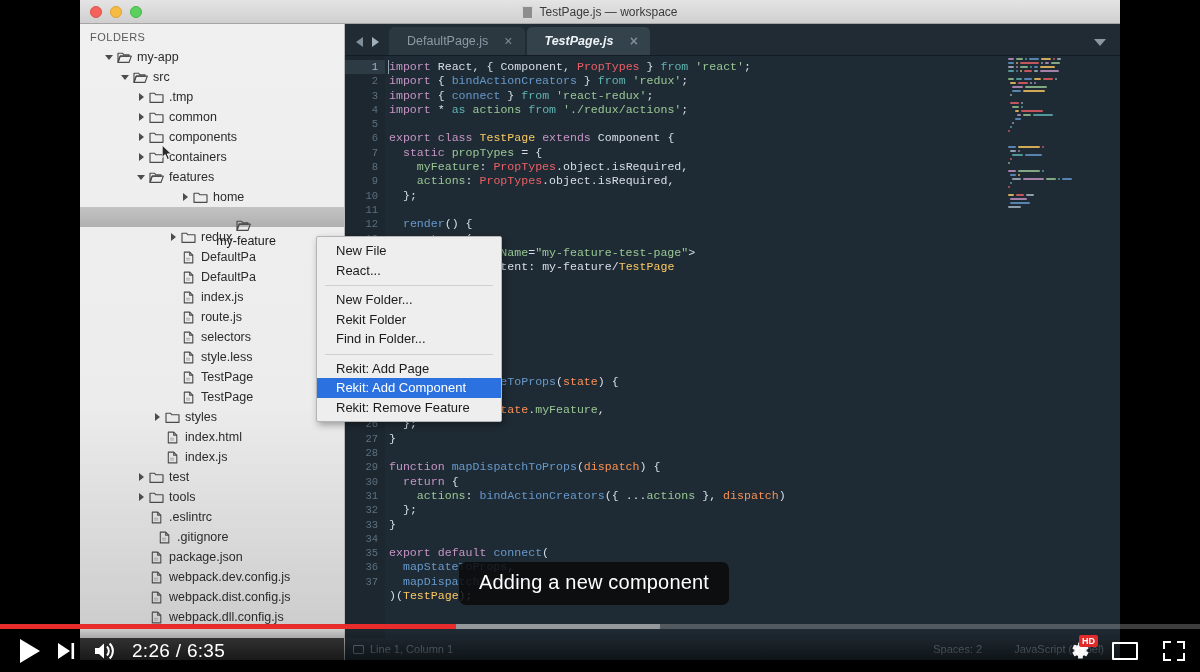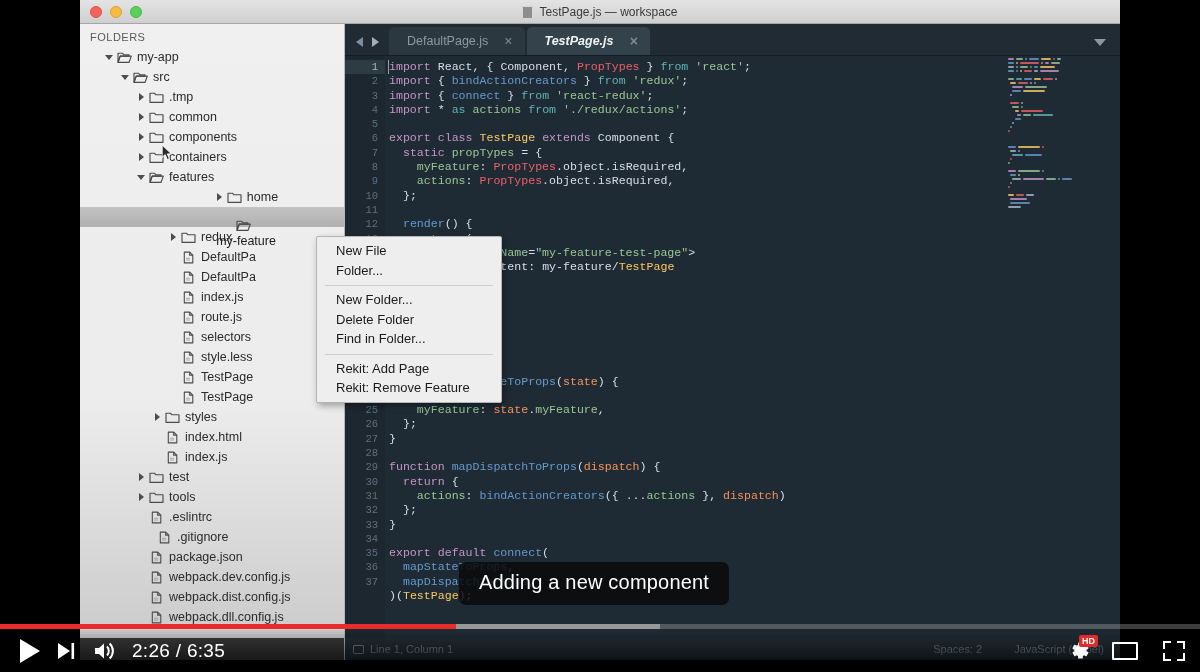--- a/index.html
+++ b/index.html
@@ -310,21 +310,21 @@
             <div class="tree-row" style="padding-left: 56px;">
               <span class="twisty open"></span>
               <span class="ficon">
                 <svg width="15" height="13" viewBox="0 0 15 13">
                   <path d="M1 2.2h4.4l1.3 1.5H12v1.4H3.2L1 11.3z" fill="none" stroke="#4a4a4a" stroke-width="1.15" stroke-linejoin="round"></path>
                   <path d="M3.2 5.1H14.3l-2.2 6.2H1z" fill="none" stroke="#4a4a4a" stroke-width="1.15" stroke-linejoin="round"></path>
                 </svg>
               </span>
               <span class="tree-label">features</span>
             </div>
-            <div class="tree-row" style="padding-left: 72px; justify-content: center;">
+            <div class="tree-row" style="padding-left: 100px;">
               <span class="twisty closed"></span>
               <span class="ficon">
                 <svg width="15" height="13" viewBox="0 0 15 13">
                   <path d="M1 2.2h4.4l1.3 1.5H14v7.6H1z" fill="none" stroke="#4a4a4a" stroke-width="1.15" stroke-linejoin="round"></path>
                 </svg>
               </span>
               <span class="tree-label">home</span>
             </div>
             <div class="tree-row selected" style="padding-left: 72px;">
               <span class="twisty "></span>
@@ -774,27 +774,28 @@
               <span class="sb-item">Spaces: 2</span>
               <span class="sb-item">JavaScript (Babel)</span>
             </div>
           </div>
         </div>
       </div>
     </div>
 
     <div class="ctxmenu" id="ctxmenu">
         <div class="ctx-item">New File</div>
-        <div class="ctx-item">Folder...</div>
+        <div class="ctx-item">React...</div>
         <div class="ctx-sep"></div>
         <div class="ctx-item">New Folder...</div>
-        <div class="ctx-item">Delete Folder</div>
+        <div class="ctx-item">Rekit Folder</div>
         <div class="ctx-item">Find in Folder...</div>
         <div class="ctx-sep"></div>
         <div class="ctx-item">Rekit: Add Page</div>
+        <div class="ctx-item hl">Rekit: Add Component</div>
         <div class="ctx-item">Rekit: Remove Feature</div>
       </div>
     <svg class="ctx-cursor" viewBox="0 0 12 18">
       <path d="M0,0 L0,14 L3.4,10.8 L5.8,16.4 L8.1,15.3 L5.8,10 L10.4,10 Z" fill="#2b2b2b" stroke="#ffffff" stroke-width="1"></path>
     </svg>
   </div>
 
   <div class="subtitle">Adding a new component</div>
 
   <div class="letterbox-l"></div>

